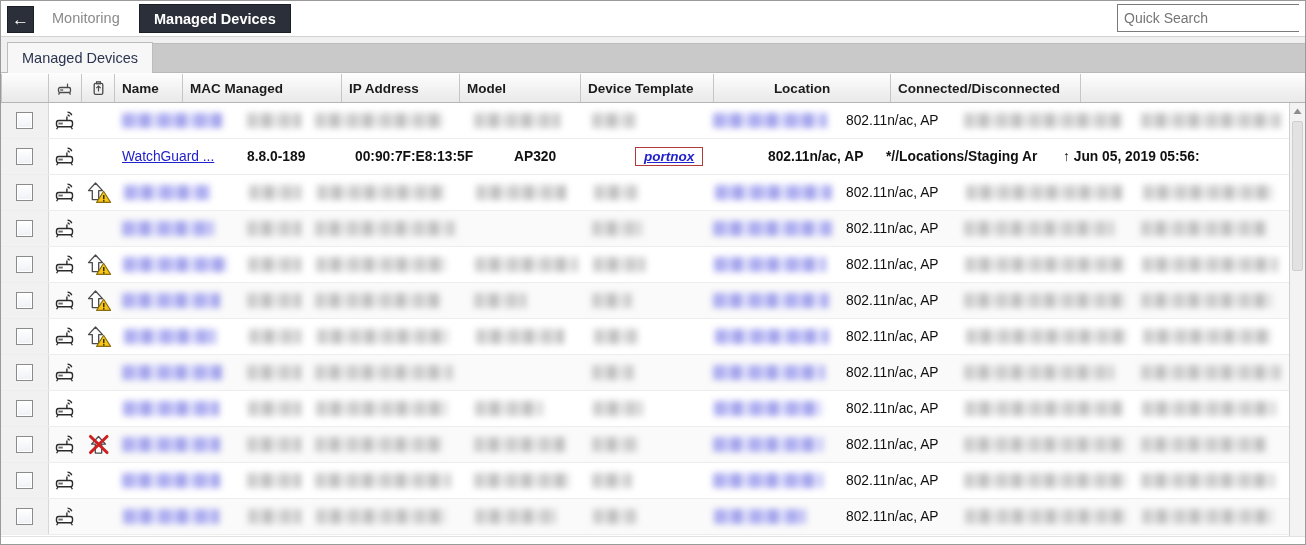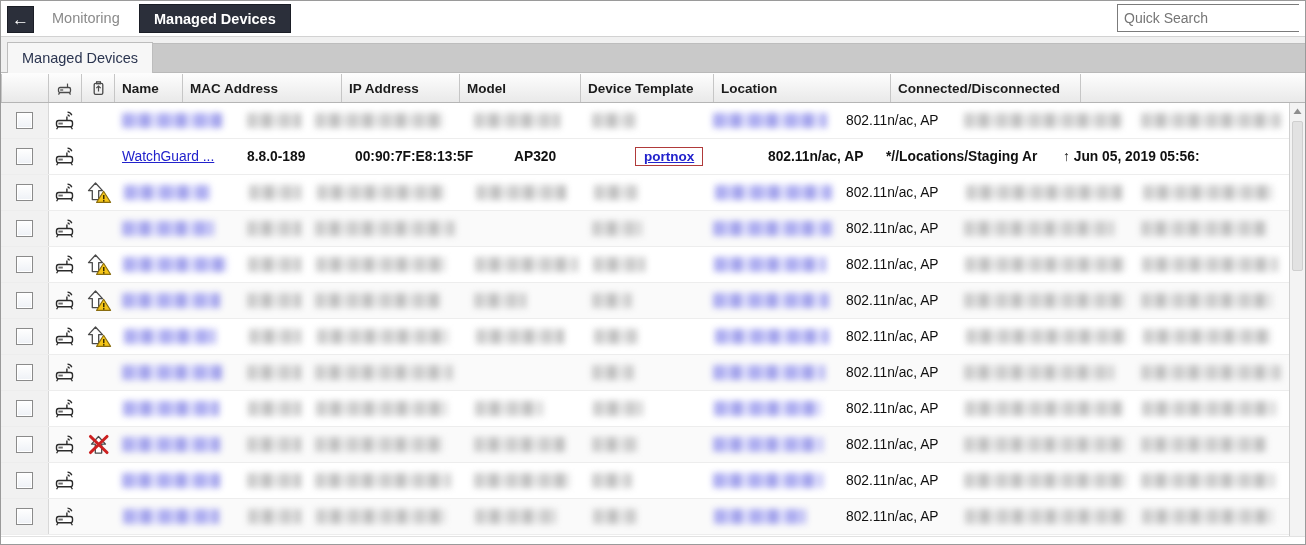--- a/index.html
+++ b/index.html
@@ -285,32 +285,32 @@
           <svg width="13" height="15" viewBox="0 0 13 15" aria-hidden="true">
       <rect x="2.2" y="2.4" width="8.6" height="11" rx="1.4" fill="none" stroke="#4a4a4a" stroke-width="1.3"></rect>
       <rect x="4.6" y="0.8" width="3.8" height="2" fill="none" stroke="#4a4a4a" stroke-width="1.2"></rect>
       <path d="M6.5 5.0 v5.4 M4.3 7.2 L6.5 5.0 L8.7 7.2" fill="none" stroke="#4a4a4a" stroke-width="1.2"></path>
     </svg>
         </div>
         <div class="hc" style="width: 68px;">
           <span>Name</span>
         </div>
         <div class="hc" style="width: 159px;">
-          <span>MAC Address</span>
+          <span>MAC Managed</span>
         </div>
         <div class="hc" style="width: 118px;">
           <span>IP Address</span>
         </div>
         <div class="hc" style="width: 121px;">
           <span>Model</span>
         </div>
         <div class="hc" style="width: 133px;">
           <span>Device Template</span>
         </div>
-        <div class="hc" style="width: 177px;">
+        <div class="hc" style="width: 177px; justify-content: center;">
           <span>Location</span>
         </div>
         <div class="hc" style="width: 190px;">
           <span>Connected/Disconnected</span>
         </div>
       </div>
     <div class="gbody" id="grid-body">
         <div class="grow">
           <div class="gc c0" style="width: 48px;">
             <div class="chk"></div>
@@ -374,21 +374,21 @@
           </div>
           <div class="gc" style="width: 68px;">
             <span class="bold">8.8.0-189</span>
           </div>
           <div class="gc" style="width: 159px; margin-left: 40px;">
             <span class="bold">00:90:7F:E8:13:5F</span>
           </div>
           <div class="gc" style="width: 121px;">
             <span class="bold">AP320</span>
           </div>
-          <div class="gc" style="width: 133px;">
+          <div class="gc" style="width: 133px; font-style: italic;">
             <span class="tplbox">
             <span class="tpllink">portnox</span>
             </span>
           </div>
           <div class="gc" style="width: 118px;">
             <span class="bold">802.11n/ac, AP</span>
           </div>
           <div class="gc" style="width: 177px;">
             <span class="bold">*//Locations/Staging Ar</span>
           </div>

